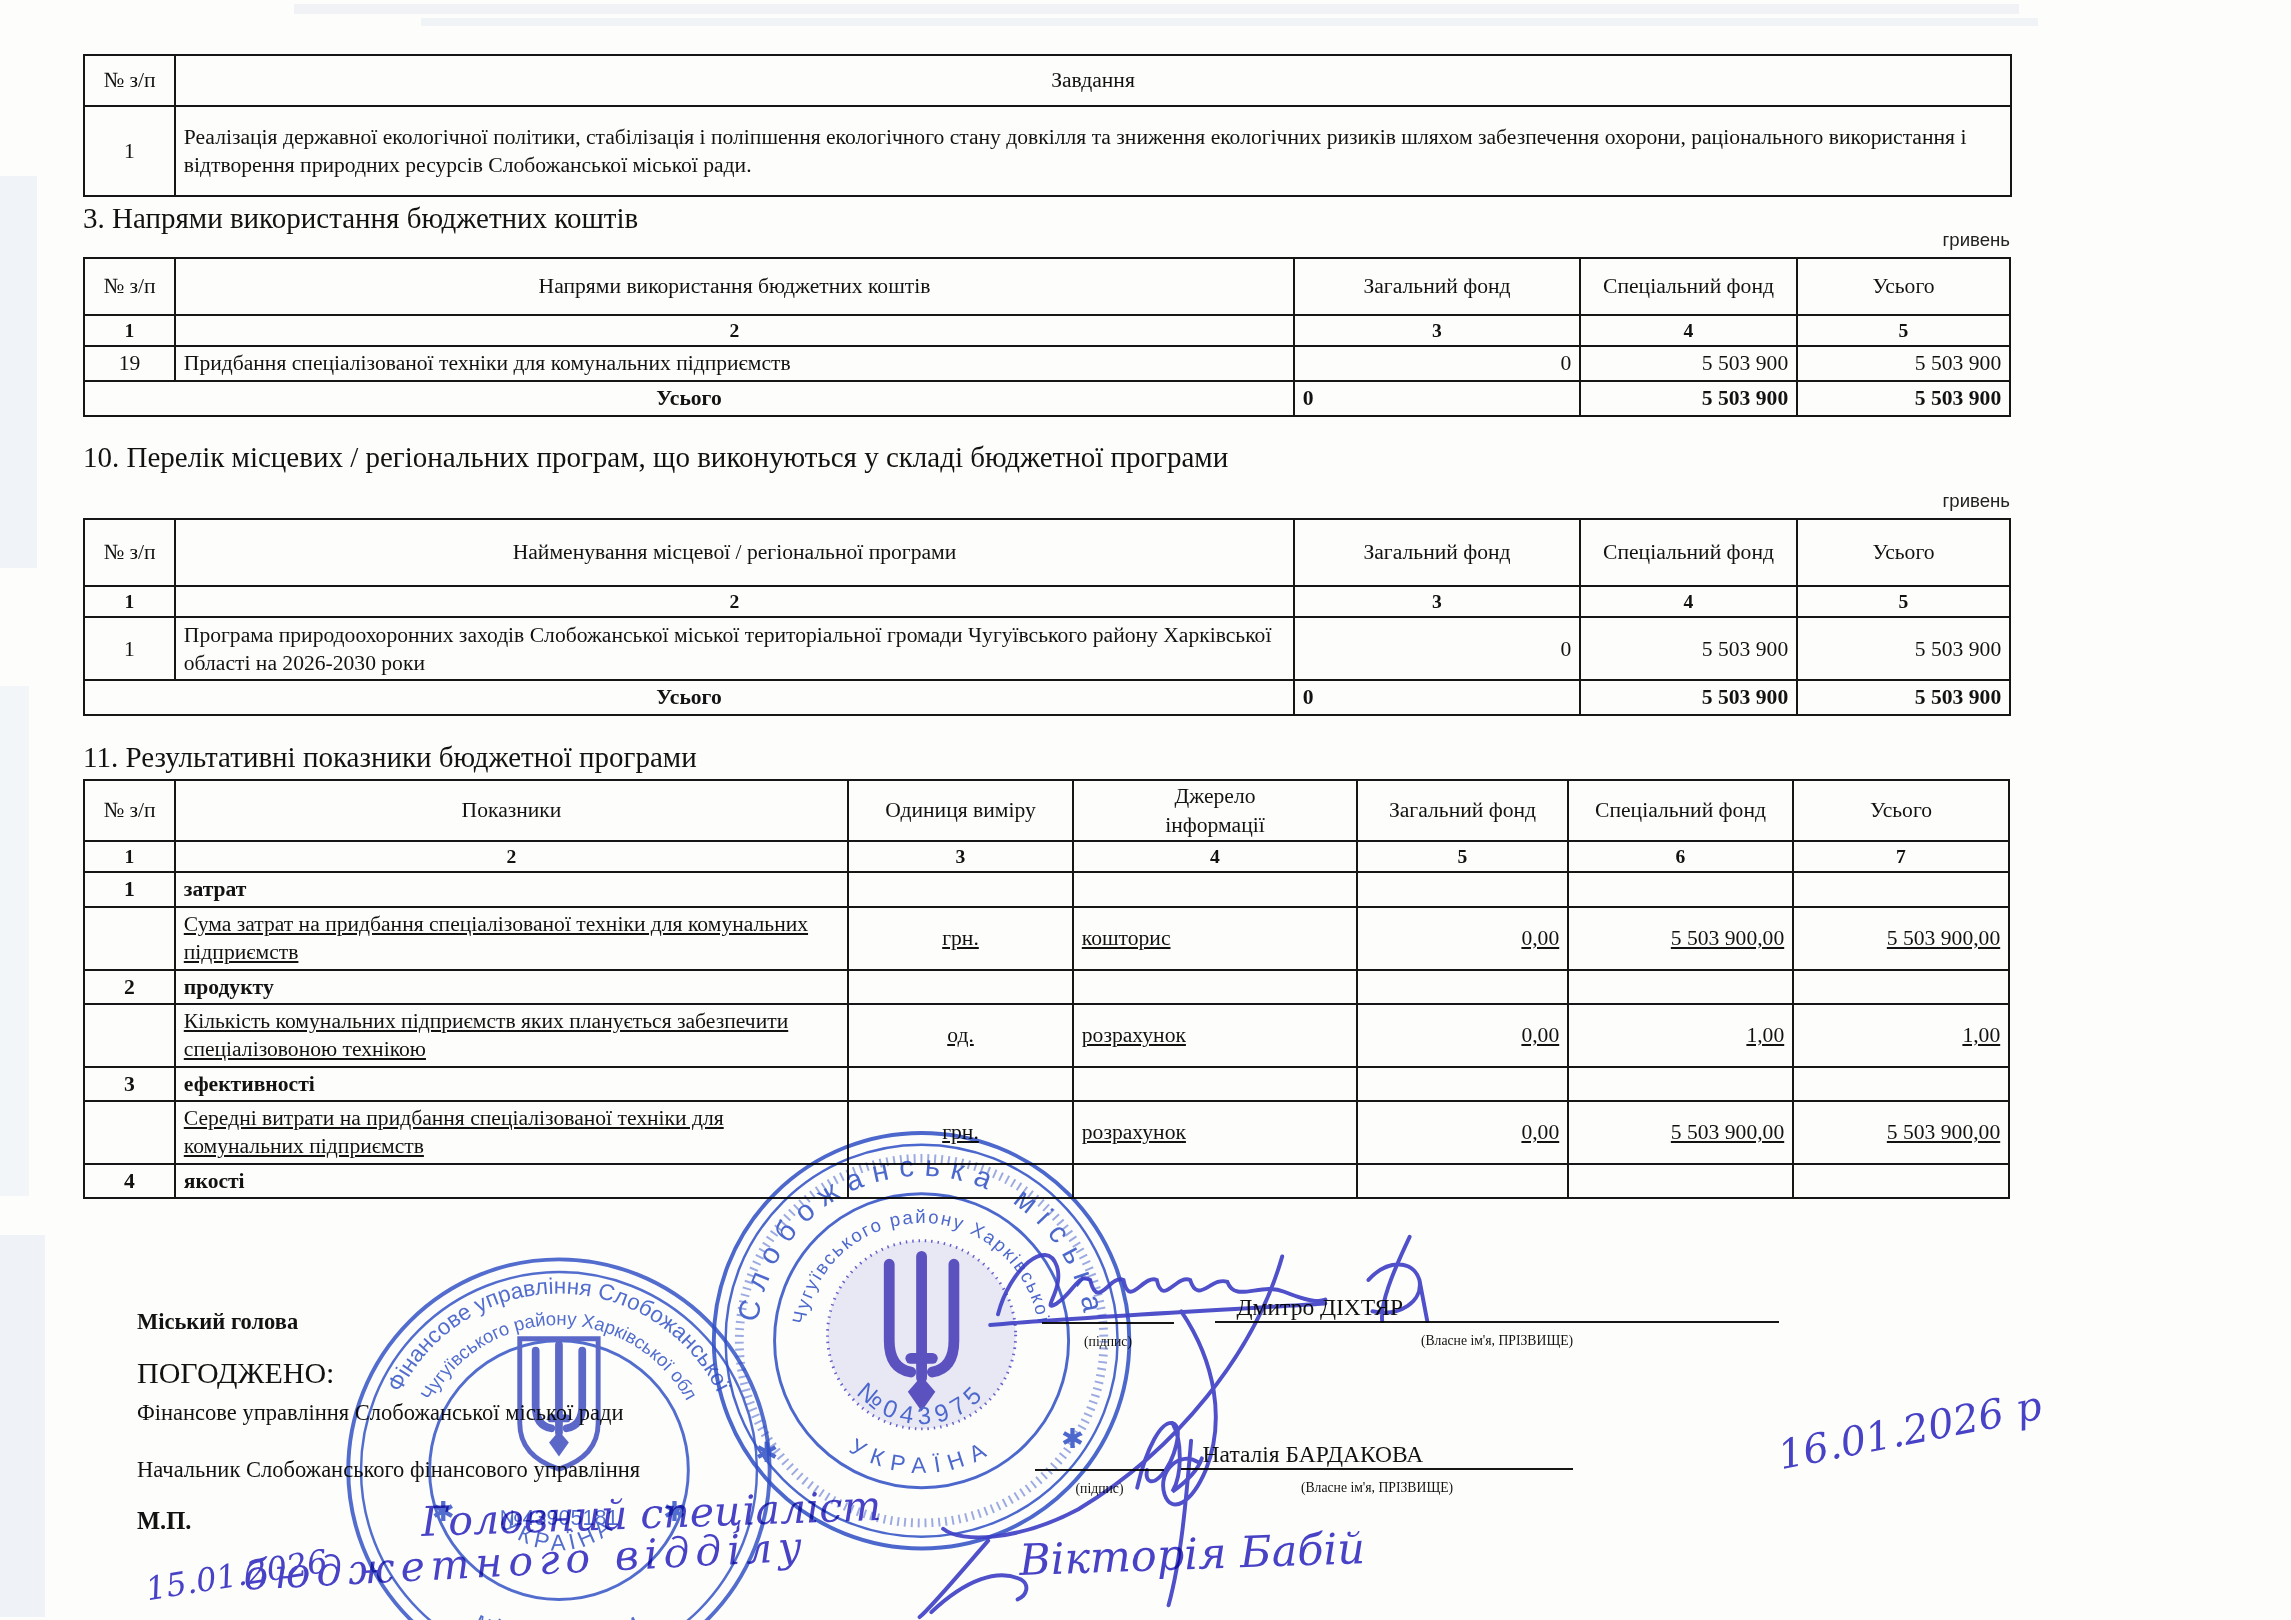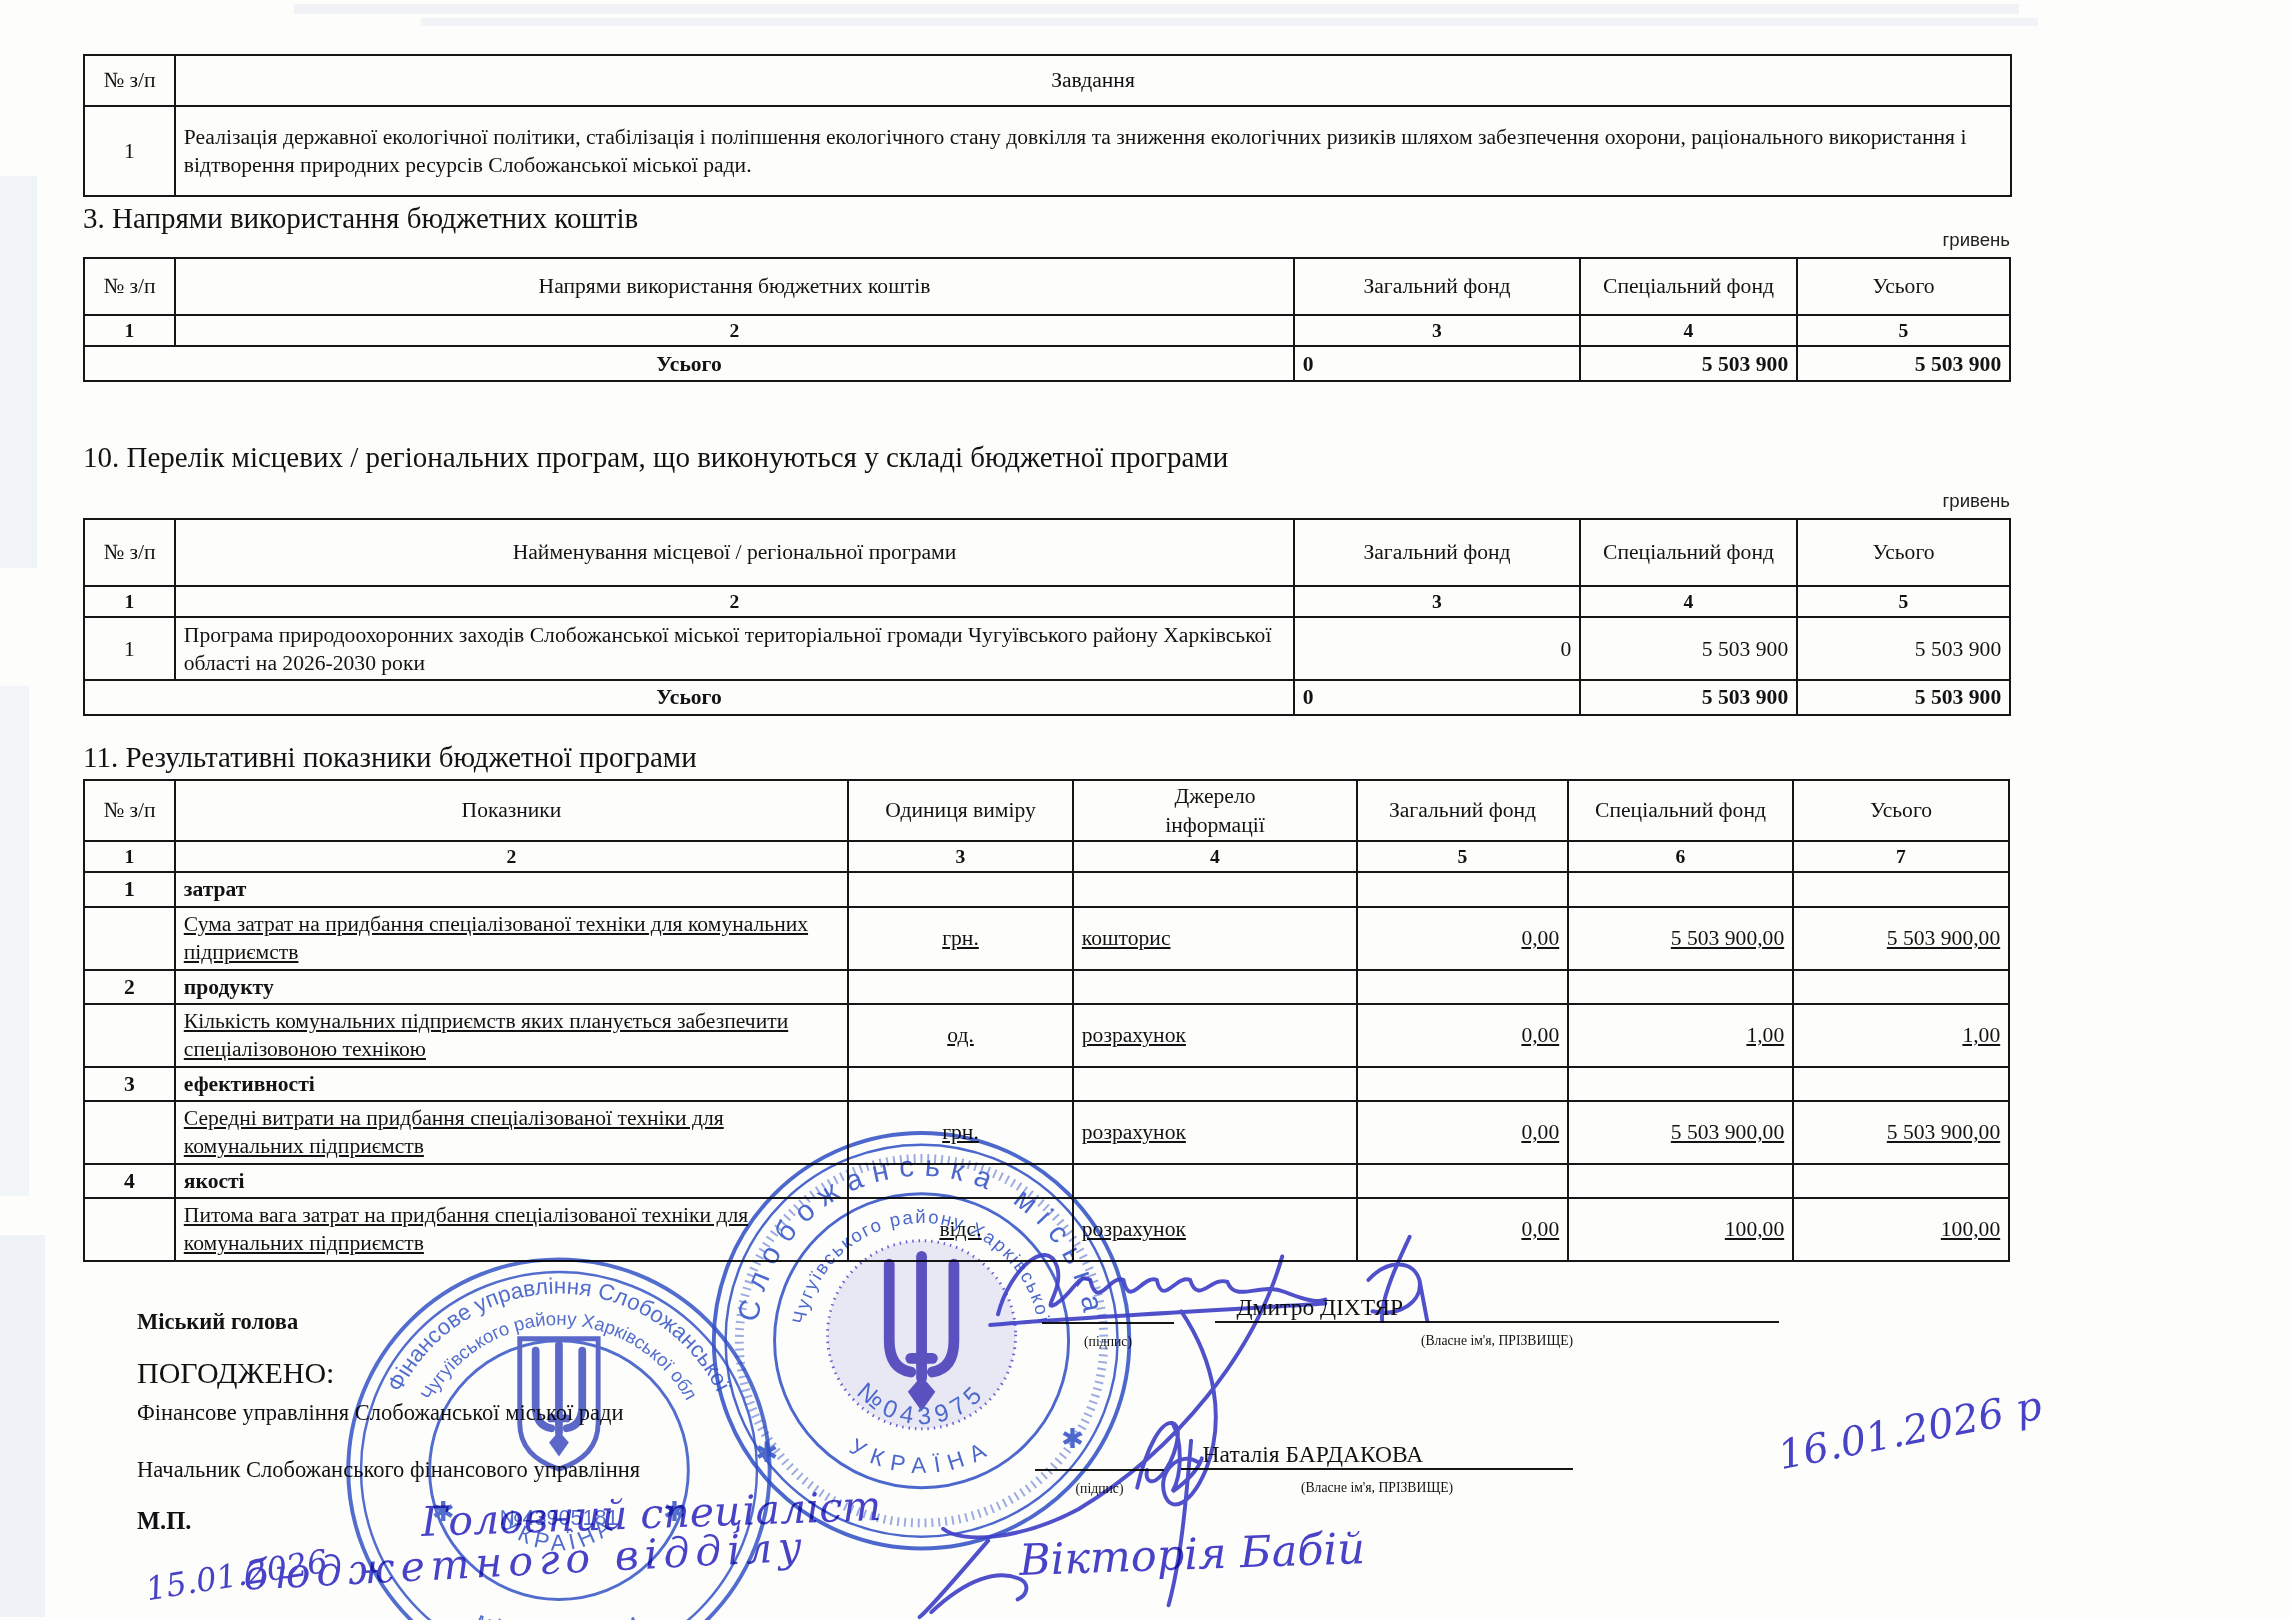--- a/index.html
+++ b/index.html
@@ -99,20 +99,27 @@
         </tr>
       </thead>
       <tbody>
         <tr class="colnum">
           <td>1</td>
           <td>2</td>
           <td>3</td>
           <td>4</td>
           <td>5</td>
         </tr>
+        <tr class="item">
+          <td>19</td>
+          <td>Придбання спеціалізованої техніки для комунальних підприємств</td>
+          <td>0</td>
+          <td>5 503 900</td>
+          <td>5 503 900</td>
+        </tr>
         <tr class="total">
           <td colspan="2" class="total-label">Усього</td>
           <td>0</td>
           <td>5 503 900</td>
           <td>5 503 900</td>
         </tr>
       </tbody>
     </table>
 
   <div class="sec-title" style="left:83px;top:441px;">10. Перелік місцевих / регіональних програм, що виконуються у складі бюджетної програми</div>
@@ -246,29 +253,20 @@
         </tr>
         <tr class="group">
           <td>4</td>
           <td>якості</td>
           <td></td>
           <td></td>
           <td></td>
           <td></td>
           <td></td>
         </tr>
-        <tr class="item">
-          <td></td>
-          <td>Питома вага затрат на придбання спеціалізованої техніки для комунальних підприємств</td>
-          <td>відс.</td>
-          <td>розрахунок</td>
-          <td>0,00</td>
-          <td>100,00</td>
-          <td>100,00</td>
-        </tr>
       </tbody>
     </table>
 
   <div class="lbl bold" style="left:137px;top:1309px;">Міський голова</div>
 
   <div class="sign-block" style="left:1042px;top:1322px;width:132px;">
     <div class="rule"></div>
     <div class="caption">(підпис)</div>
   </div>
   <div class="name-block" style="left:1215px;top:1294px;width:564px;">

